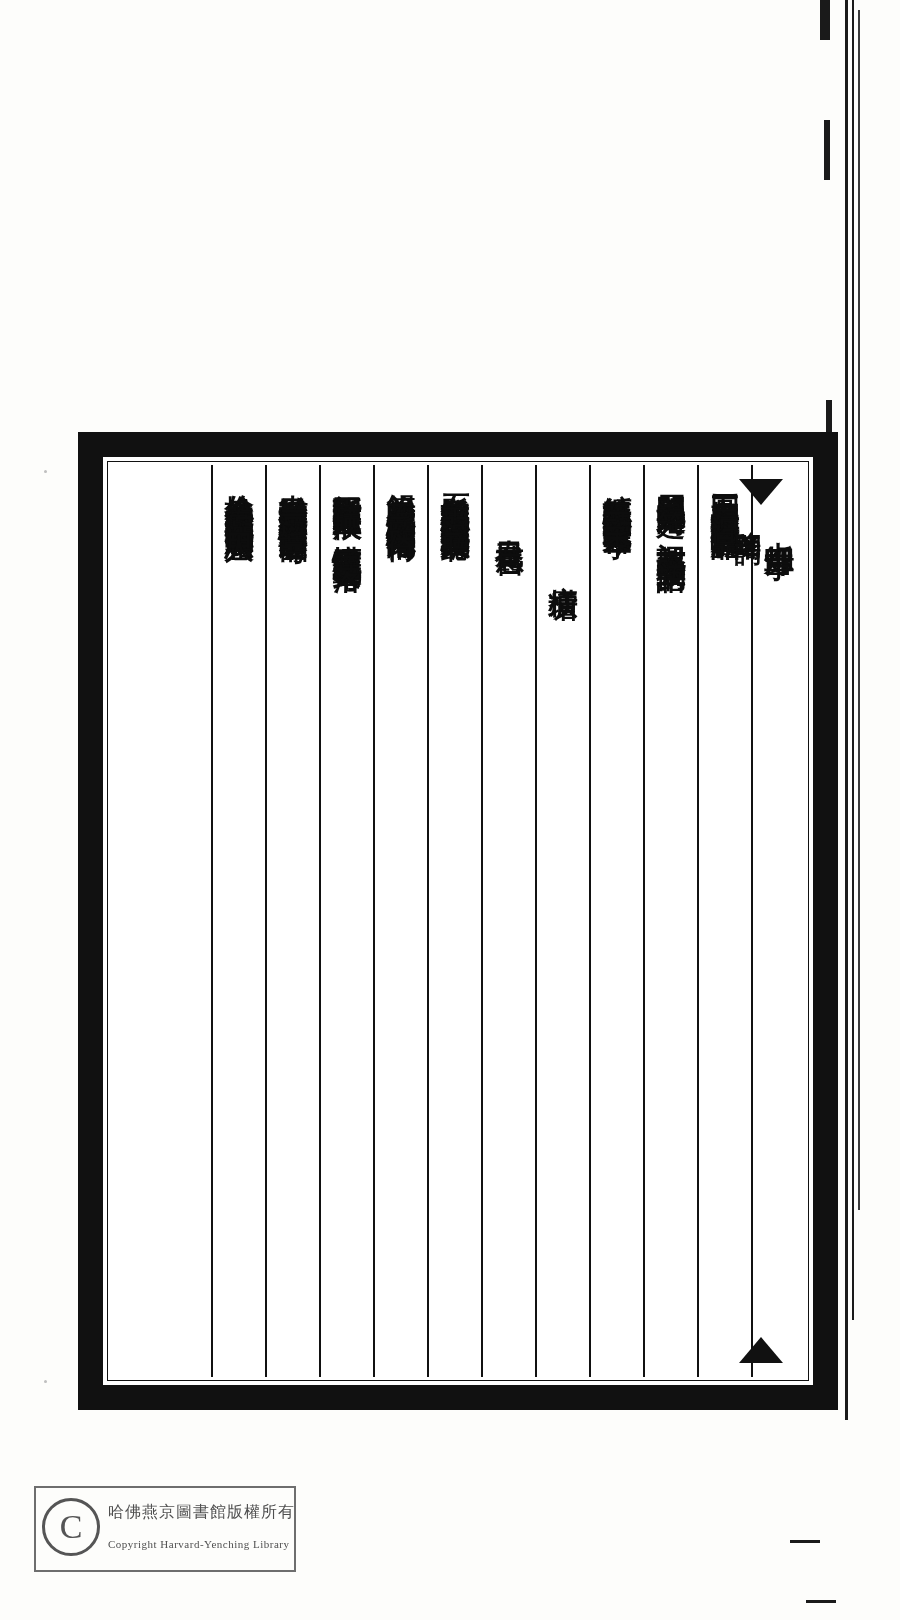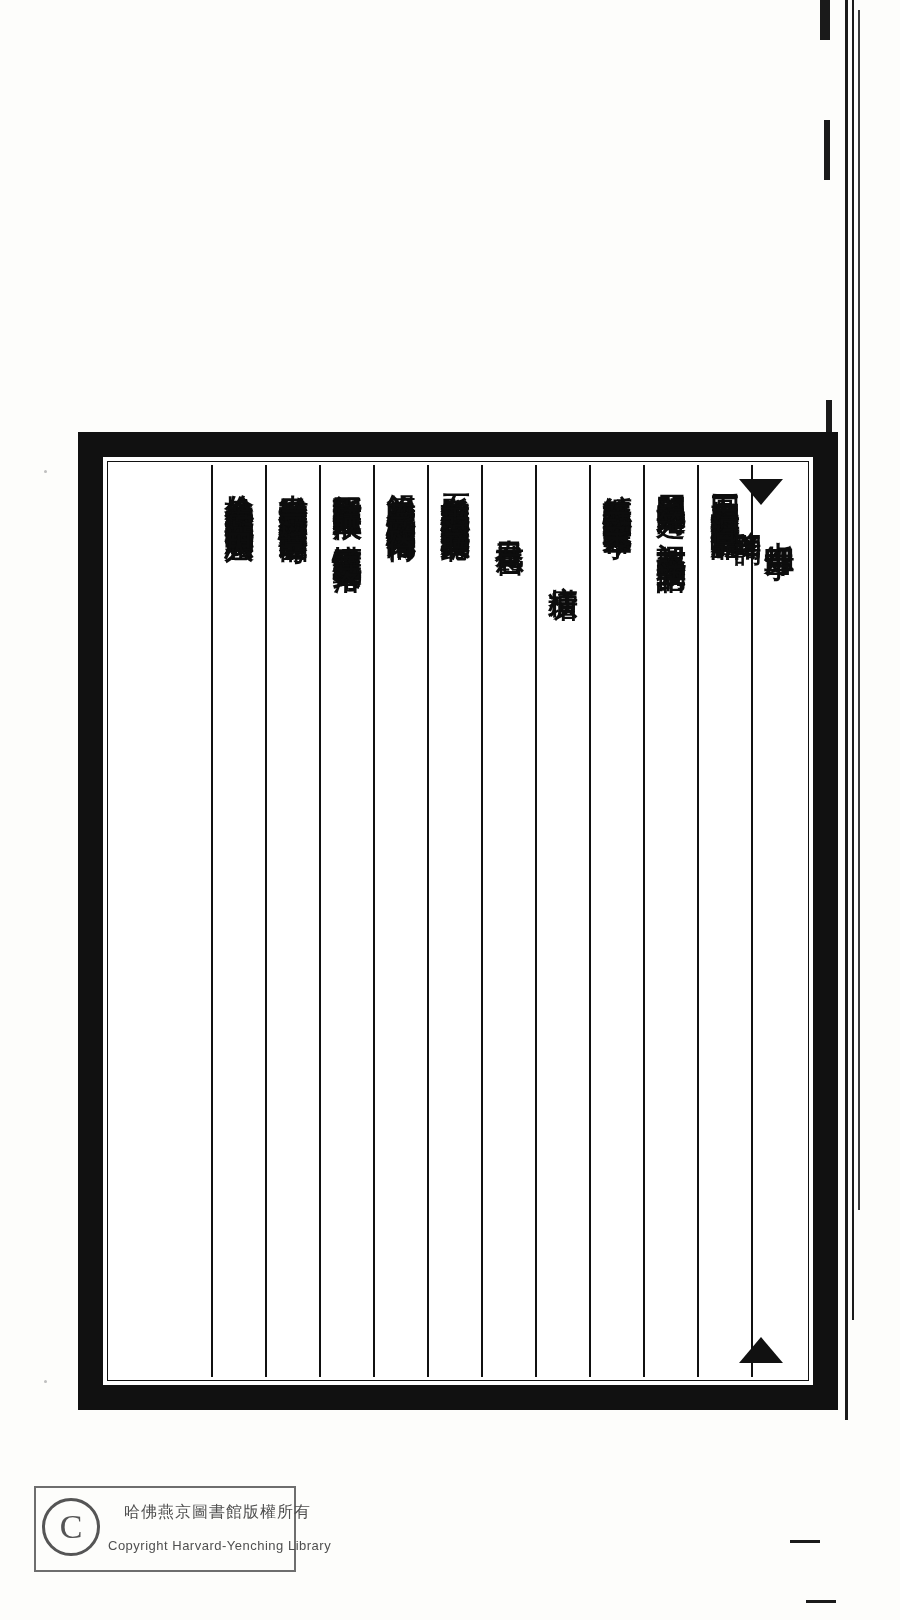--- a/index.html
+++ b/index.html
@@ -158,34 +158,34 @@
     box-sizing: border-box;
     display: flex;
     align-items: center;
     justify-content: center;
     font-family: "Liberation Serif", serif;
     font-size: 34px;
     color: #555555;
   }
   #stamp-cn {
     position: absolute;
-    left: 88px;
+    left: 72px;
     top: 14px;
     font-family: "DejaVu Sans", sans-serif;
     font-size: 16px;
     letter-spacing: 1px;
     color: #4f4f4f;
     white-space: nowrap;
   }
   #stamp-en {
     position: absolute;
     left: 72px;
     top: 50px;
-    font-family: Liberation Sans, sans-serif;
-    font-size: 13px;
+    font-family: Liberation Serif, serif;
+    font-size: 11px;
     letter-spacing: 0.5px;
     color: #4f4f4f;
     white-space: nowrap;
   }
 
   
   .guide-dot {
     position: absolute;
     width: 3px; height: 3px;
     background: #bfbfbf;

